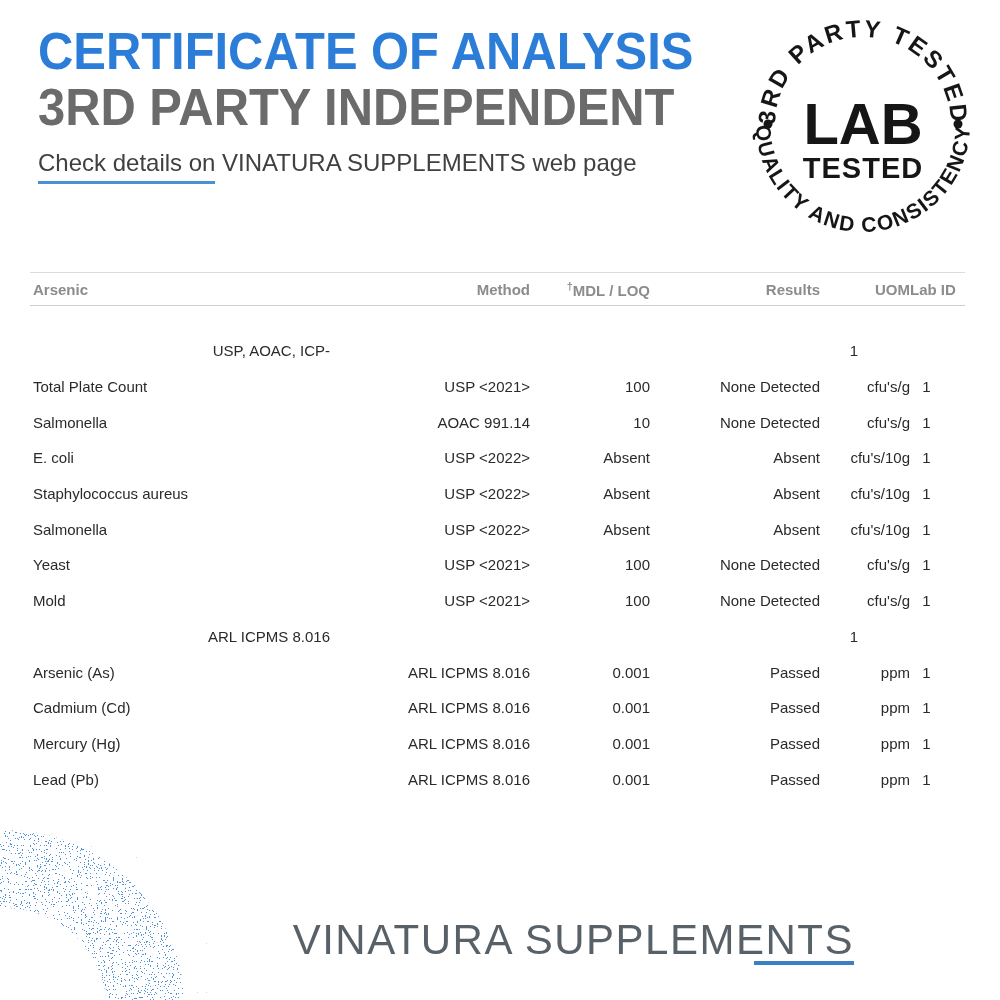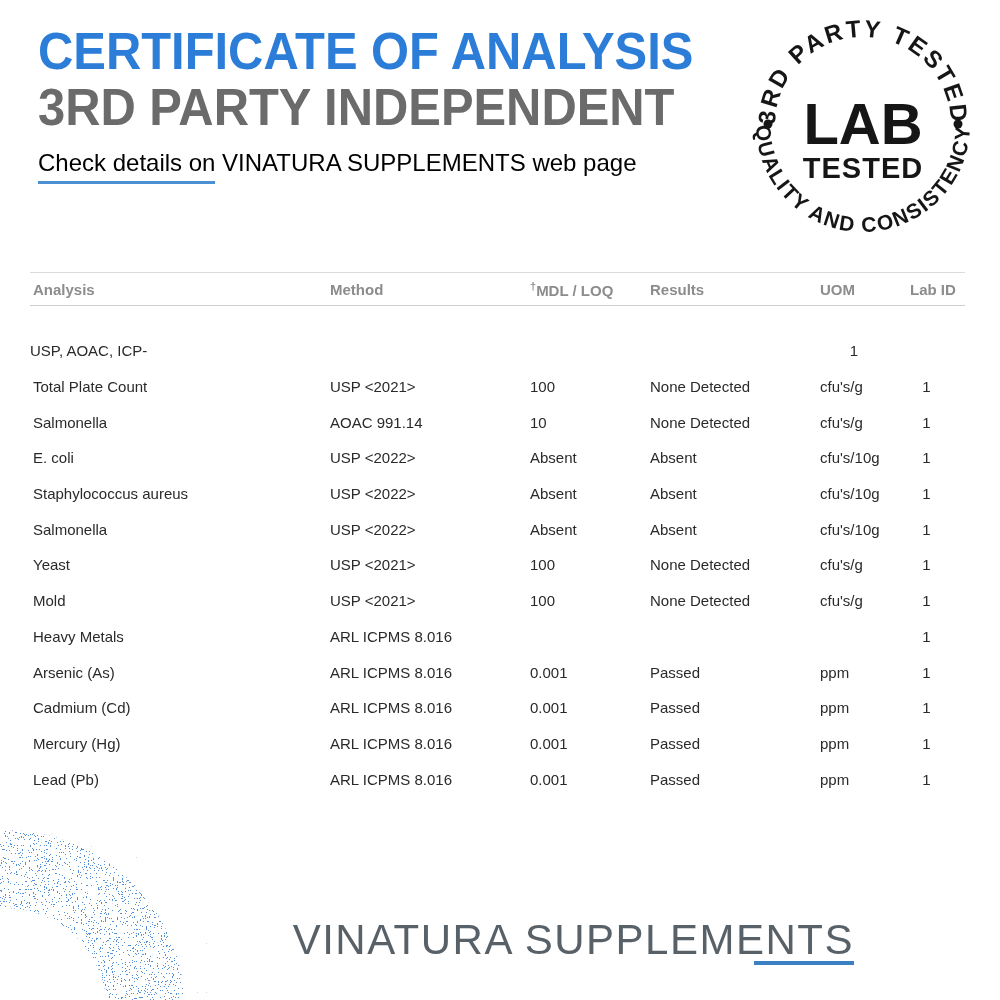--- a/index.html
+++ b/index.html
@@ -6,38 +6,38 @@
   html,body { width:1000px; height:1000px; background:#ffffff; overflow:hidden;
               font-family:"Liberation Sans", sans-serif; }
   .page { position:relative; width:884px; height:1000px; background:#fff; }
 
   
   .header { position:absolute; left:38px; top:24px; }
   .title { color:#2b7dd8; font-size:52px; font-weight:700; letter-spacing:0px;
            transform:scaleX(.94); transform-origin:left; white-space:nowrap; line-height:1.05; }
   .subtitle { color:#6b6b6b; font-size:52px; font-weight:700; letter-spacing:0px;
               transform:scaleX(.94); transform-origin:left; white-space:nowrap; line-height:1.0; margin-top:2px;}
-  .tagline { margin-top:16px; color:#000000; font-size:24px; font-weight:400; white-space:nowrap; }
+  .tagline { margin-top:16px; color:#404040; font-size:24px; font-weight:400; white-space:nowrap; }
   .tagline .linkish { border-bottom:3px solid #4a90d2; padding-bottom:5px; }
 
   
   .badge { position:absolute; left:748px; top:10px; width:230px; height:230px; }
   .badge text { font-family:"Liberation Sans", sans-serif; fill:#161616; }
 
   
   .coa-table { position:absolute; left:30px; top:272px; width:935px; }
   .thead { display:grid; grid-template-columns:300px 200px 120px 170px 90px 55px;
            border-top:1px solid #dcdcdc; border-bottom:1px solid #cfcfcf; height:34px;
            align-items:center; color:#8c8c8c; font-size:15px; font-weight:700; }
   .tbody { padding-top:27px; }
   .tr { display:grid; grid-template-columns:300px 200px 120px 170px 90px 55px;
         height:35.7px; align-items:center; color:#2a2a2a; font-size:15px; }
   .td, .th { white-space:nowrap; }
   .c-analysis { text-align:left; padding-left:3px; }
-  .c-method, .c-mdl, .c-results, .c-uom { text-align:left; }
+  .c-method, .c-mdl, .c-results, .c-uom { text-align:right; }
   .c-labid { text-align:center; padding-right:22px; }
   .th.c-mdl sup { font-size:11px; vertical-align:super; }
 
   
   .brand { position:absolute; right:30px; top:916px; color:#596168; font-size:42px;
            font-weight:400; letter-spacing:1.5px; white-space:nowrap; }
   .brand-underline { position:absolute; right:30px; top:961px; width:100px; height:4px;
                      background:#3c80c4; }
 
   
@@ -87,21 +87,21 @@
       <textPath href="#arcBottom" startOffset="50%" text-anchor="middle">QUALITY AND CONSISTENCY</textPath>
     </text>
     <circle cx="20" cy="114" r="4.5" fill="#161616"></circle>
     <circle cx="210" cy="114" r="4.5" fill="#161616"></circle>
     <text x="115" y="134" text-anchor="middle" font-size="58" font-weight="700">LAB</text>
     <text x="115" y="168" text-anchor="middle" font-size="29" font-weight="700" letter-spacing="1">TESTED</text>
   </svg>
 
   <div class="coa-table">
     <div class="thead">
-      <div class="th c-analysis">Analysis</div>
+      <div class="th c-analysis">Arsenic</div>
       <div class="th c-method">Method</div>
       <div class="th c-mdl"><sup>†</sup><span>MDL / LOQ</span></div>
       <div class="th c-results">Results</div>
       <div class="th c-uom">UOM</div>
       <div class="th c-labid">Lab ID</div>
     </div>
     <div class="tbody">
         <div class="tr">
           <div class="td c-method">USP, AOAC, ICP-</div>
           <div class="td c-mdl"></div>
@@ -159,21 +159,20 @@
         </div>
         <div class="tr">
           <div class="td c-analysis">Mold</div>
           <div class="td c-method">USP &lt;2021&gt;</div>
           <div class="td c-mdl">100</div>
           <div class="td c-results">None Detected</div>
           <div class="td c-uom">cfu's/g</div>
           <div class="td c-labid">1</div>
         </div>
         <div class="tr">
-          <div class="td c-analysis">Heavy Metals</div>
           <div class="td c-method">ARL ICPMS 8.016</div>
           <div class="td c-mdl"></div>
           <div class="td c-results"></div>
           <div class="td c-uom"></div>
           <div class="td c-labid">1</div>
         </div>
         <div class="tr">
           <div class="td c-analysis">Arsenic (As)</div>
           <div class="td c-method">ARL ICPMS 8.016</div>
           <div class="td c-mdl">0.001</div>

